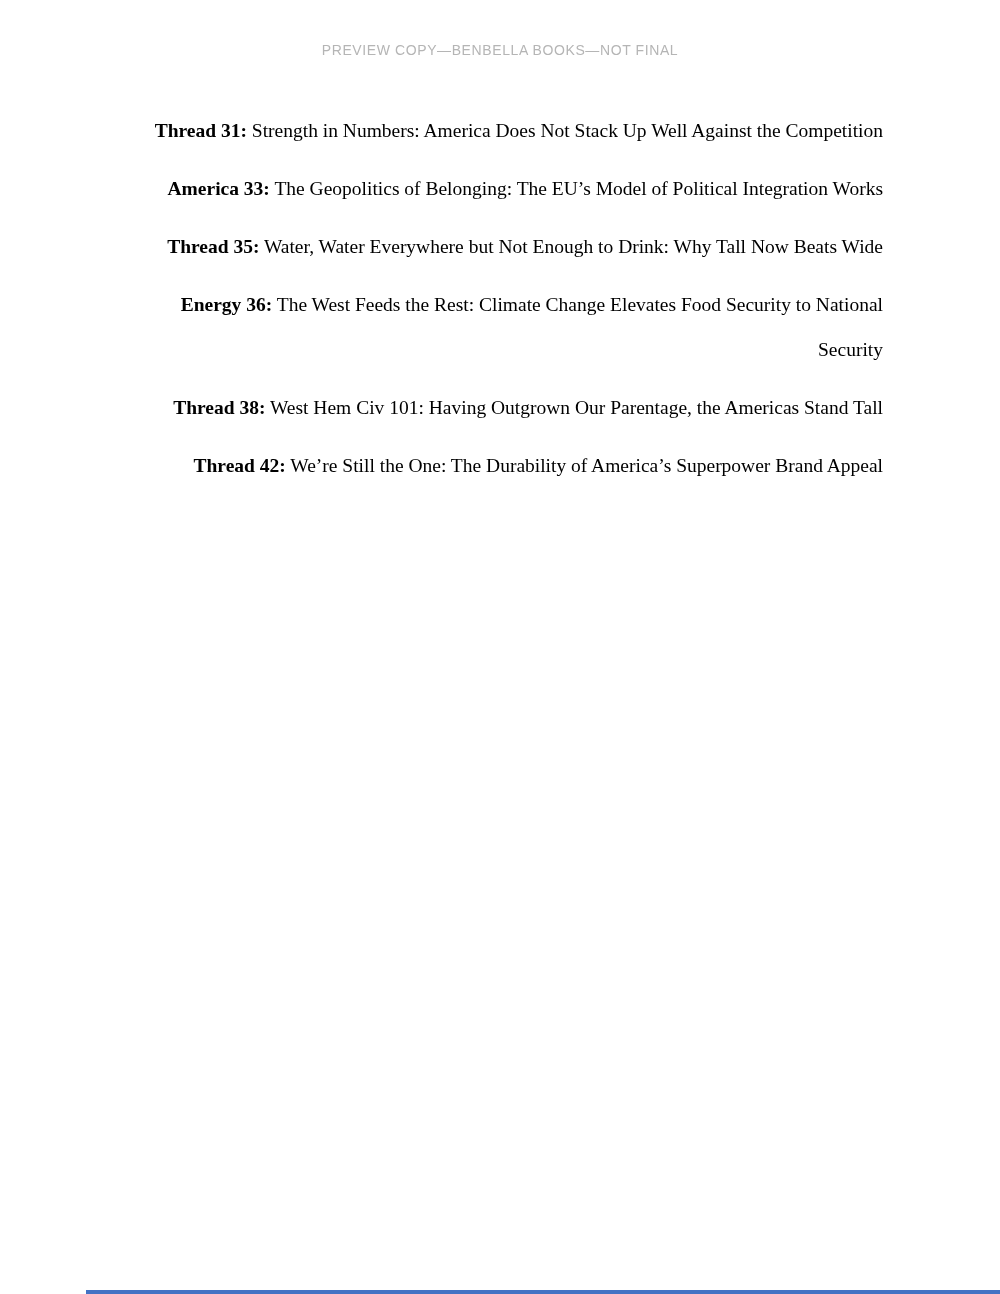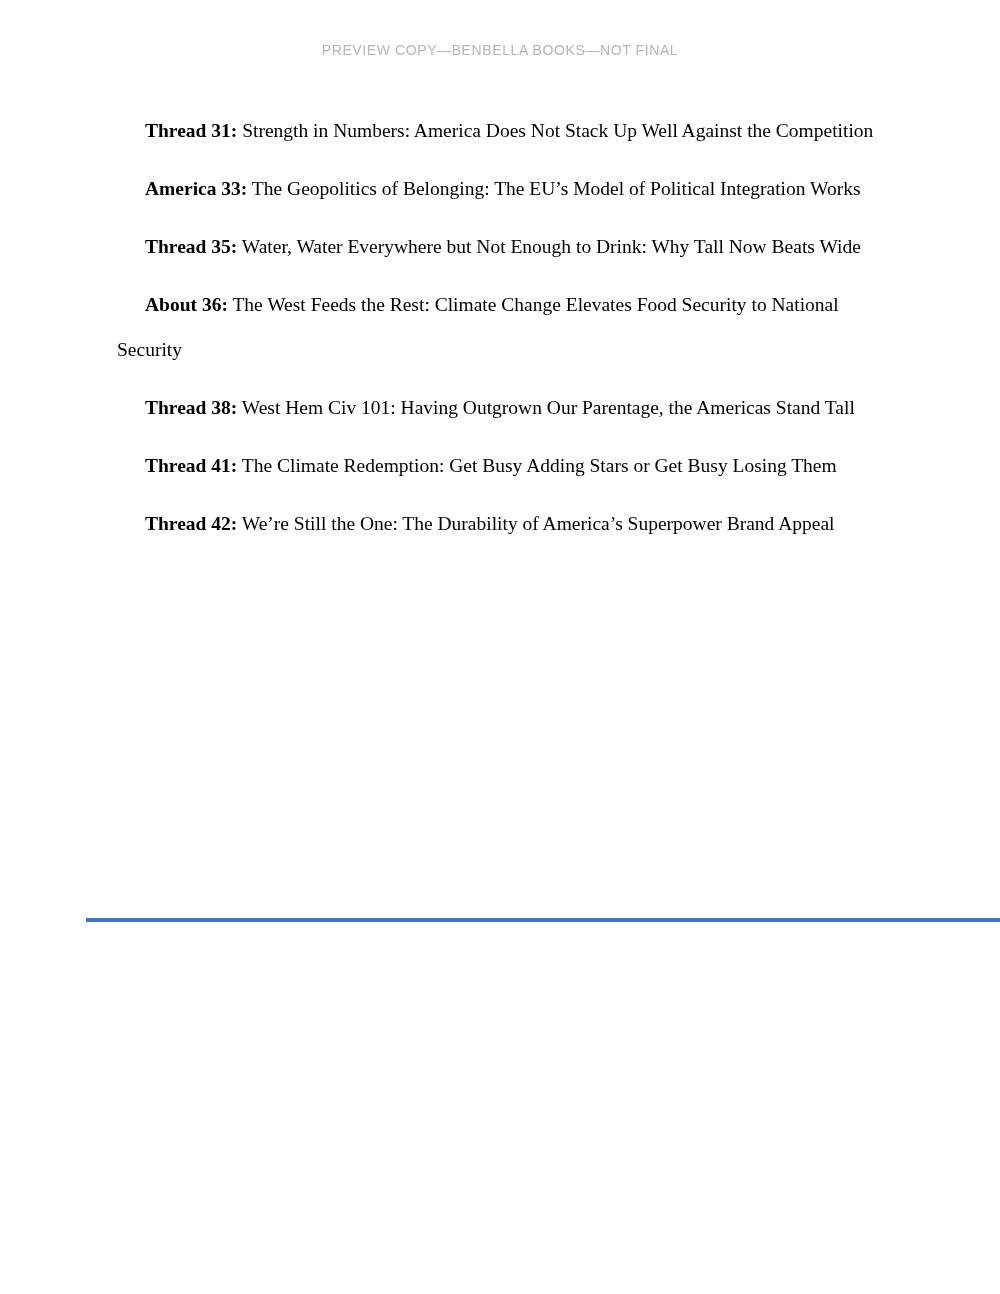--- a/index.html
+++ b/index.html
@@ -3,21 +3,21 @@
 <meta charset="utf-8">
 <style>
   html, body {
     margin: 0;
     padding: 0;
     background: #ffffff;
   }
   .page {
     position: relative;
     width: 1000px;
-    height: 922px;
+    height: 1294px;
     background: #ffffff;
     overflow: hidden;
     font-family: "Liberation Serif", serif;
   }
   .preview-header {
     position: absolute;
     top: 42px;
     left: 0;
     right: 0;
     text-align: center;
@@ -33,20 +33,21 @@
     left: 117px;
     width: 766px;
     font-size: 19.5px;
     line-height: 45px;
     color: #000000;
     text-align: left;
   }
   .para {
     margin: 0 0 13px 0;
     text-indent: 28px;
+    text-align: right;
   }
   .para.throughline {
     text-indent: 0;
   }
   .entry-label {
     font-weight: bold;
   }
   .bottom-line {
     position: absolute;
     left: 86px;
@@ -60,21 +61,20 @@
 <body>
 
 <div class="page">
 
   <div class="preview-header">PREVIEW COPY—BENBELLA BOOKS—NOT FINAL</div>
 
   <div class="content" id="toc">
       <p class="para thread"><span class="entry-label">Thread 31:</span> <span>Strength in Numbers: America Does Not Stack Up Well Against the Competition</span></p>
       <p class="para thread"><span class="entry-label">America 33:</span> <span>The Geopolitics of Belonging: The EU’s Model of Political Integration Works</span></p>
       <p class="para thread"><span class="entry-label">Thread 35:</span> <span>Water, Water Everywhere but Not Enough to Drink: Why Tall Now Beats Wide</span></p>
-      <p class="para thread"><span class="entry-label">About 36:</span> <span>The West Feeds the Rest: Climate Change Elevates Food Security to National Security</span></p>
+      <p class="para thread"><span class="entry-label">Energy 36:</span> <span>The West Feeds the Rest: Climate Change Elevates Food Security to National Security</span></p>
       <p class="para thread"><span class="entry-label">Thread 38:</span> <span>West Hem Civ 101: Having Outgrown Our Parentage, the Americas Stand Tall</span></p>
-      <p class="para thread"><span class="entry-label">Thread 41:</span> <span>The Climate Redemption: Get Busy Adding Stars or Get Busy Losing Them</span></p>
       <p class="para thread"><span class="entry-label">Thread 42:</span> <span>We’re Still the One: The Durability of America’s Superpower Brand Appeal</span></p>
     </div>
 
   <div class="bottom-line"></div>
 
 </div>
 
 </body></html>

